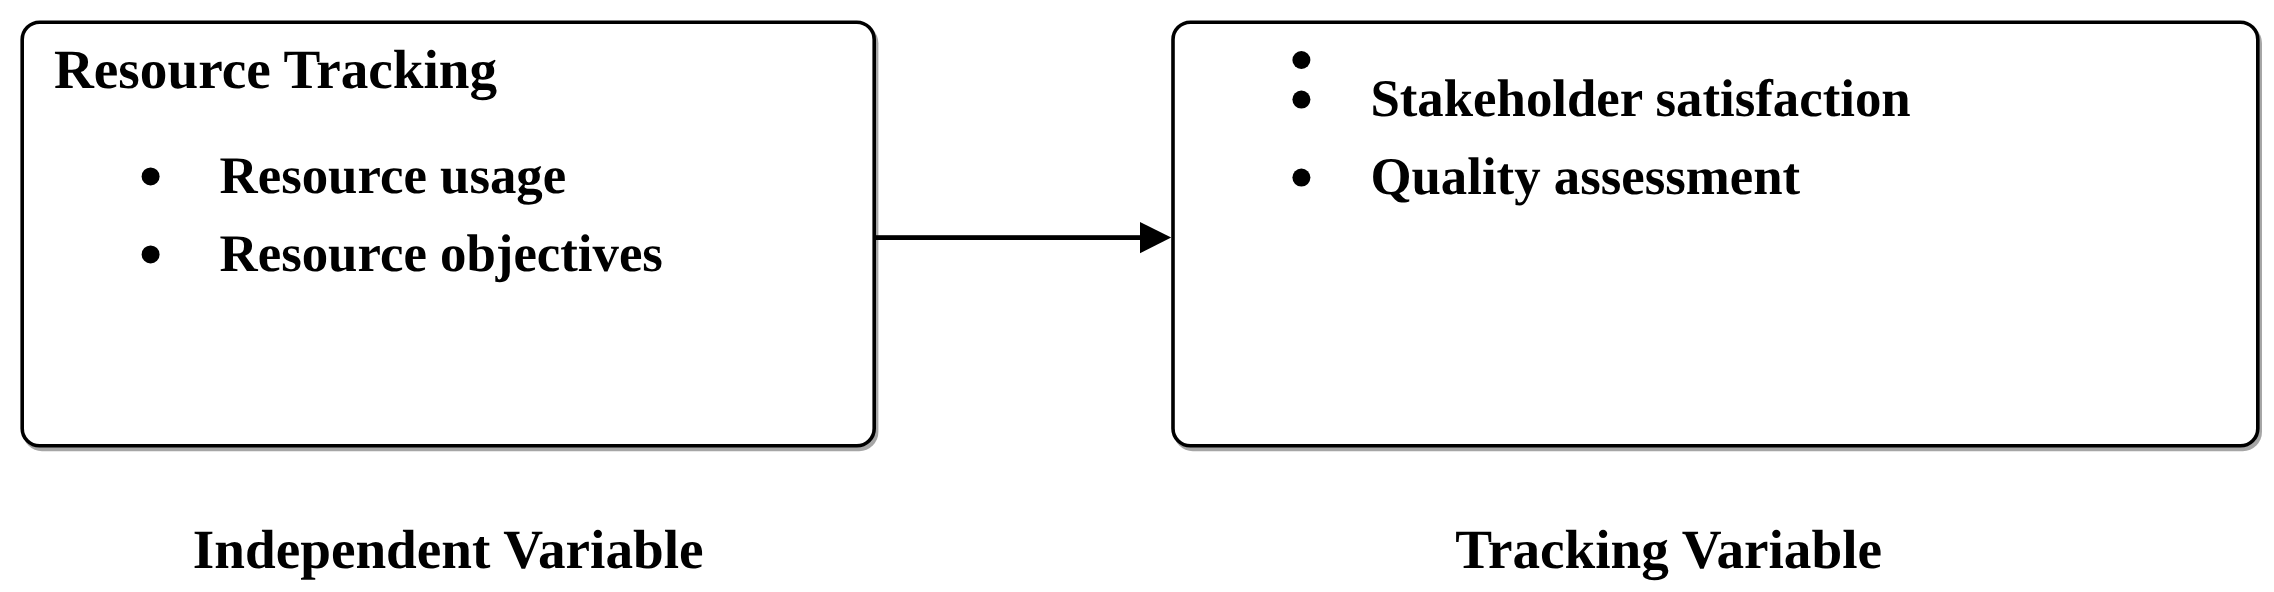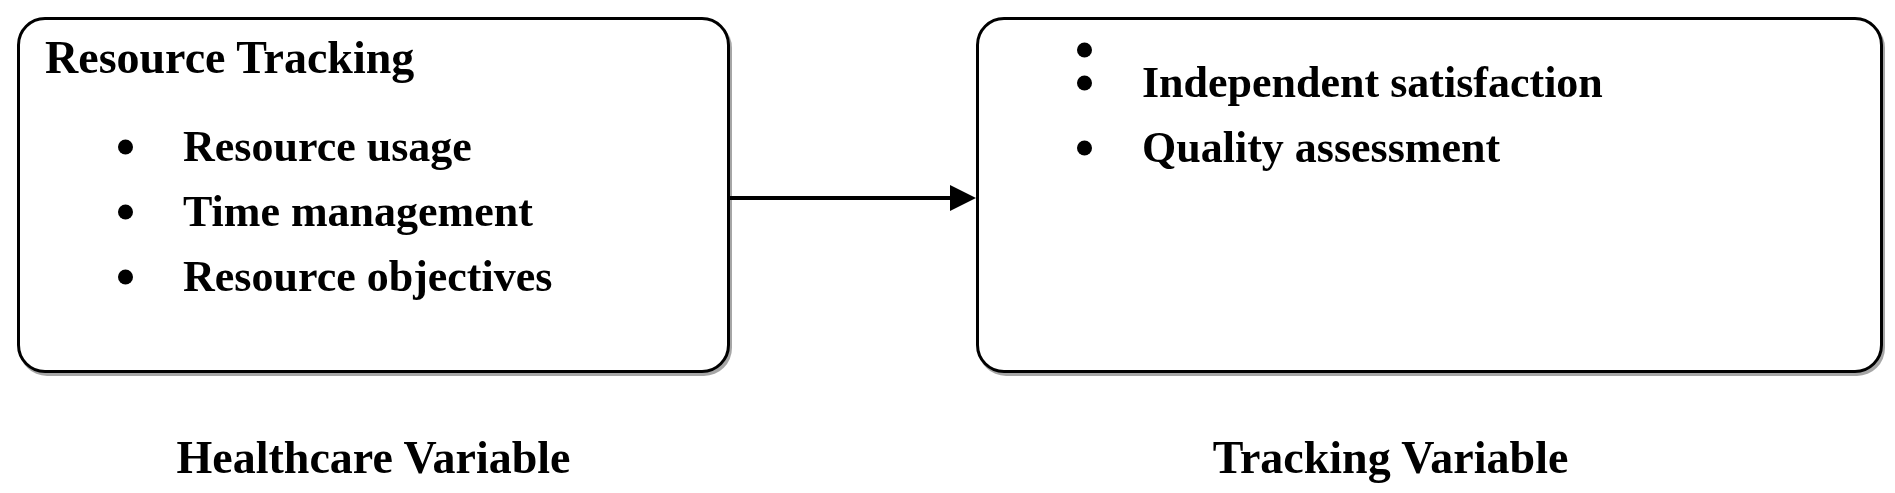--- a/index.html
+++ b/index.html
@@ -15,21 +15,21 @@
     color: #000000;
     font-family: "Liberation Serif", "DejaVu Serif", serif;
     overflow: hidden;
   }
   .vbox {
     position: absolute;
     top: 17px;
     height: 356px;
     box-sizing: border-box;
     border: 3px solid #000000;
-    border-radius: 28px;
+    border-radius: 16px;
     background: #ffffff;
     box-shadow: 2px 3px 0 rgba(0,0,0,0.35);
   }
   #left-box  { left: 17px;  width: 713px; }
   #right-box { left: 976px; width: 907px; }
   .box-title {
     font-weight: bold;
     font-size: 46px;
     line-height: 52px;
     margin-top: 12px;
@@ -97,45 +97,41 @@
 
   <div class="vbox" id="left-box">
     <div class="box-title">Resource Tracking</div>
     <ul class="indicators">
       <li>
         <span class="dot"></span>
         <span>Resource usage</span>
       </li>
       <li>
         <span class="dot"></span>
-        <span>Time management</span>
-      </li>
-      <li>
-        <span class="dot"></span>
         <span>Resource objectives</span>
       </li>
     </ul>
   </div>
 
   <div class="arrow-line"></div>
   <div class="arrow-head"></div>
 
   <div class="vbox" id="right-box">
     <ul class="indicators">
       <li>
         <span class="dot"></span>
       </li>
       <li>
         <span class="dot"></span>
-        <span>Independent satisfaction</span>
+        <span>Stakeholder satisfaction</span>
       </li>
       <li>
         <span class="dot"></span>
         <span>Quality assessment</span>
       </li>
     </ul>
   </div>
 
-  <div class="caption" id="caption-left">Healthcare Variable</div>
+  <div class="caption" id="caption-left">Independent Variable</div>
 
   <div class="caption" id="caption-right">Tracking Variable</div>
 
 </div>
 
 </body></html>

